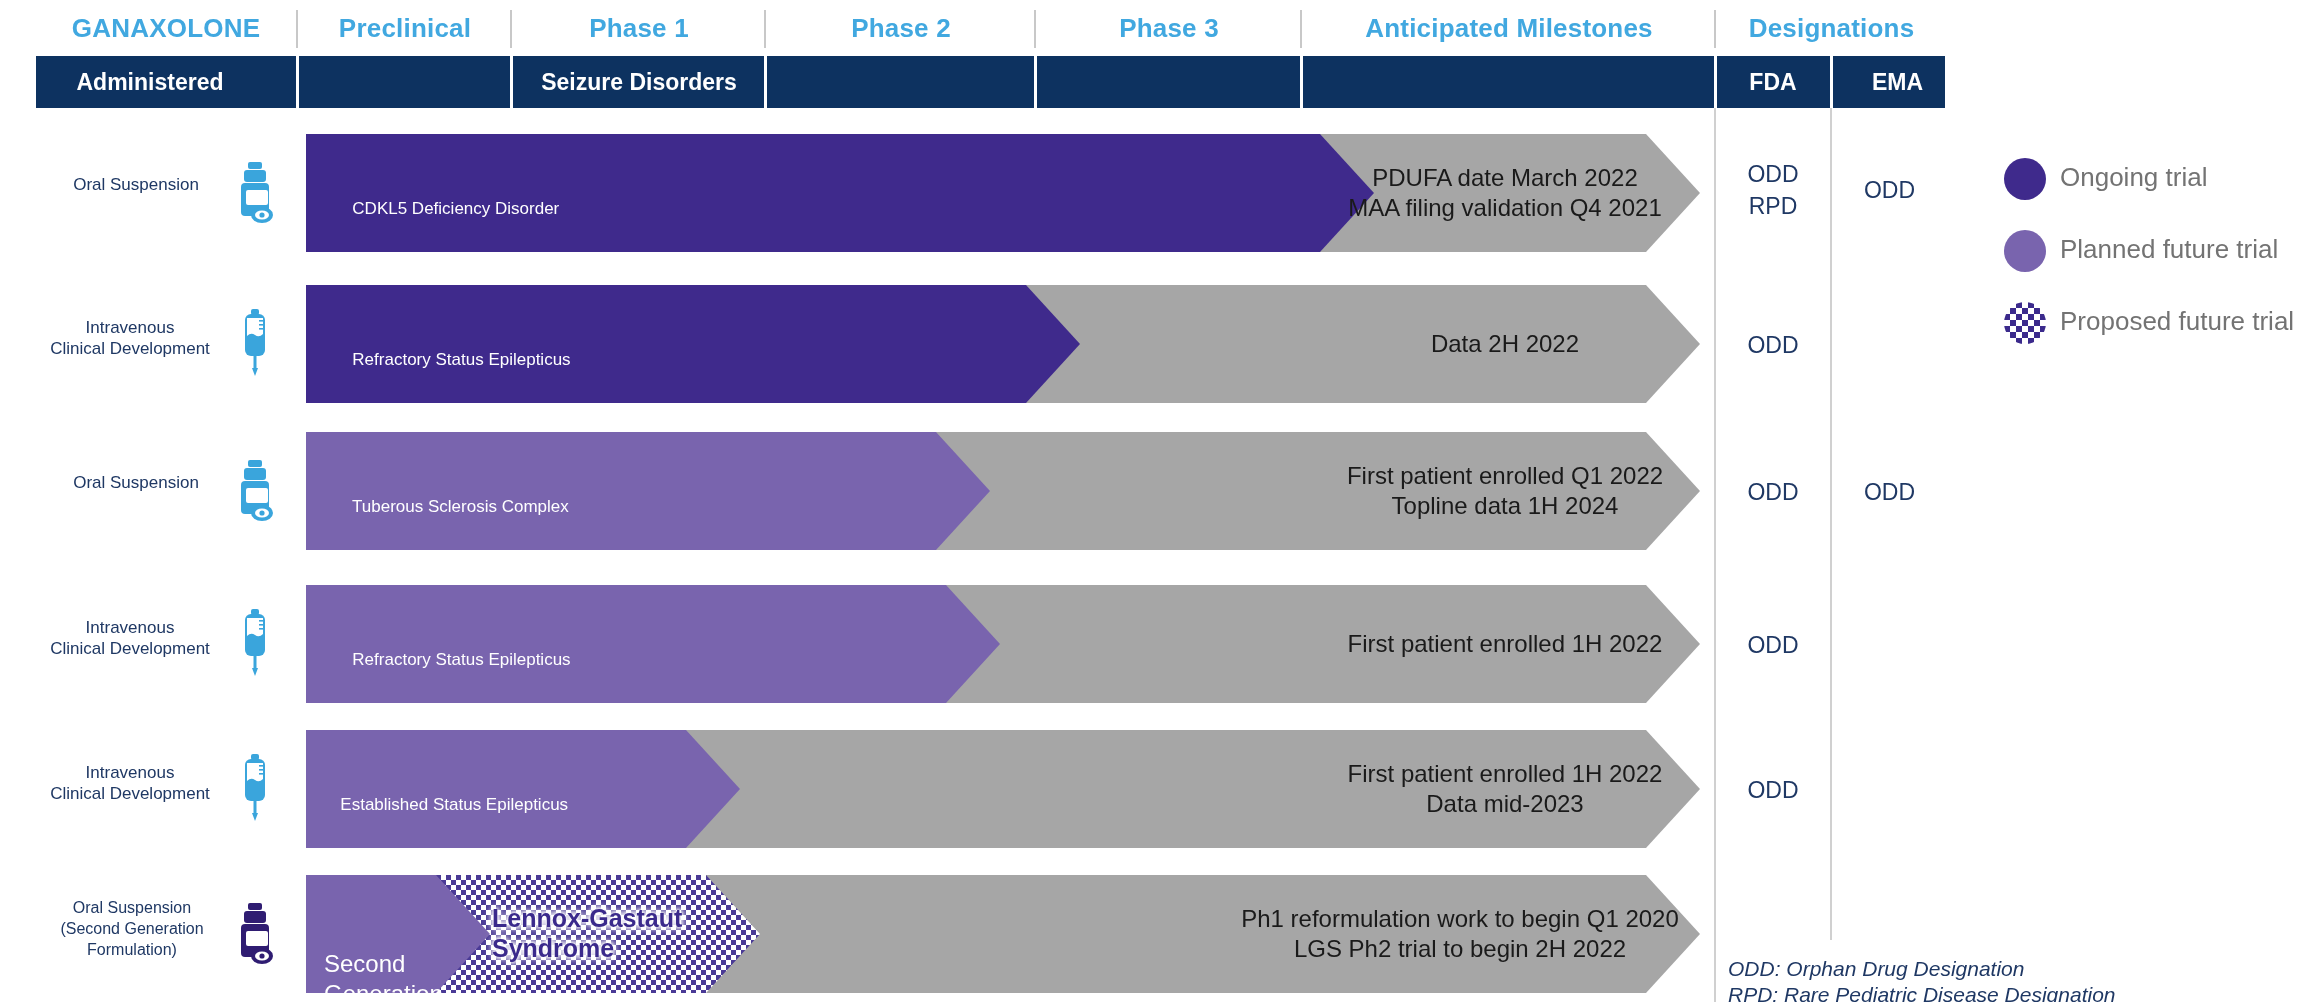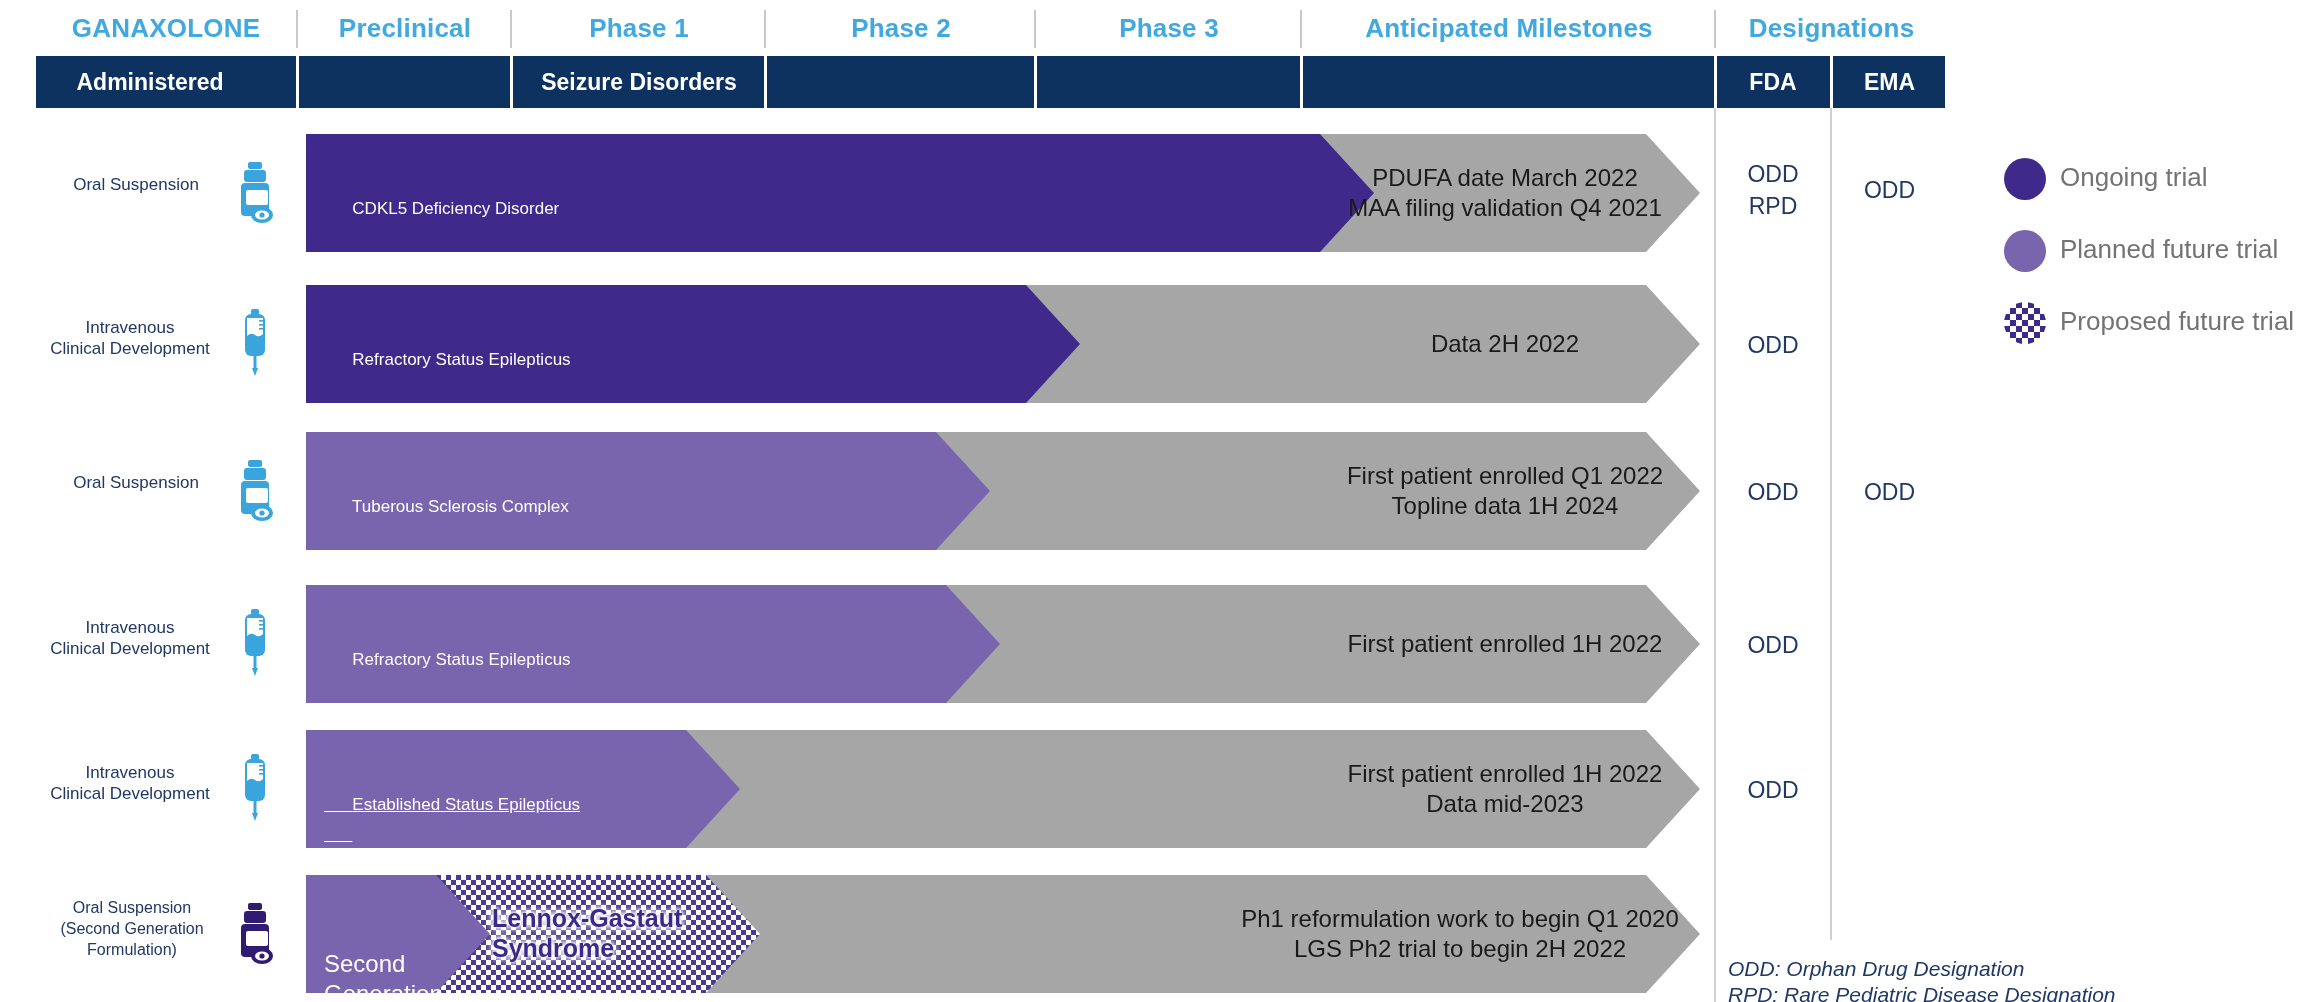--- a/index.html
+++ b/index.html
@@ -206,21 +206,21 @@
 
   <div class="navy-bar"></div>
 
   <div class="navy-cell" style="left:36px;width:228px;">Administered</div>
   <div class="navy-cell" style="left:300px;width:210px;"></div>
   <div class="navy-cell" style="left:514px;width:250px;">Seizure Disorders</div>
   <div class="navy-cell" style="left:768px;width:266px;"></div>
   <div class="navy-cell" style="left:1038px;width:262px;"></div>
   <div class="navy-cell" style="left:1304px;width:410px;"></div>
   <div class="navy-cell" style="left:1718px;width:110px;">FDA</div>
-  <div class="navy-cell" style="left:1834px;width:111px;">EMA</div>
+  <div class="navy-cell" style="left:1834px;width:111px;padding-left:8px;">EMA</div>
 
   <div class="navy-divider" style="left:296px;"></div>
   <div class="navy-divider" style="left:510px;"></div>
   <div class="navy-divider" style="left:764px;"></div>
   <div class="navy-divider" style="left:1034px;"></div>
   <div class="navy-divider" style="left:1300px;"></div>
   <div class="navy-divider" style="left:1714px;"></div>
   <div class="navy-divider" style="left:1830px;"></div>
 
   <div class="vline" style="left:1714px;top:108px;height:894px;"></div>
@@ -367,21 +367,21 @@
         <polygon points="20,59 26,59 23,67" fill="#3AA5DC"></polygon>
       </svg>
     </div>
 
     <div class="bar-wrap" style="left:306px;top:0px;">
       <svg width="1400" height="118" viewBox="0 0 1400 118">
         <polygon points="0,0 1340,0 1394,59 1340,118 0,118" fill="#A6A6A6"></polygon>
         <polygon points="0,0 380,0 434,59 380,118 0,118" fill="#7964AE"></polygon>
       </svg>
     </div>
-    <div class="bar-label" style="left:324px;top:30px;text-decoration:underline;">
+    <div class="bar-label" style="left:312px;top:30px;">
       <span>Established Status Epilepticus</span>
       <span class="ital">RESET Trial</span>
     </div>
     <div class="milestone" style="left:1320px;top:29px;width:370px;">First patient enrolled 1H 2022
 Data mid-2023</div>
     <div class="desig" style="left:1718px;top:44px;width:110px;">ODD</div>
     <div class="desig" style="left:1834px;top:44px;width:111px;"></div>
   </div>
 
   <div class="row" style="top:875px;height:118px;">

